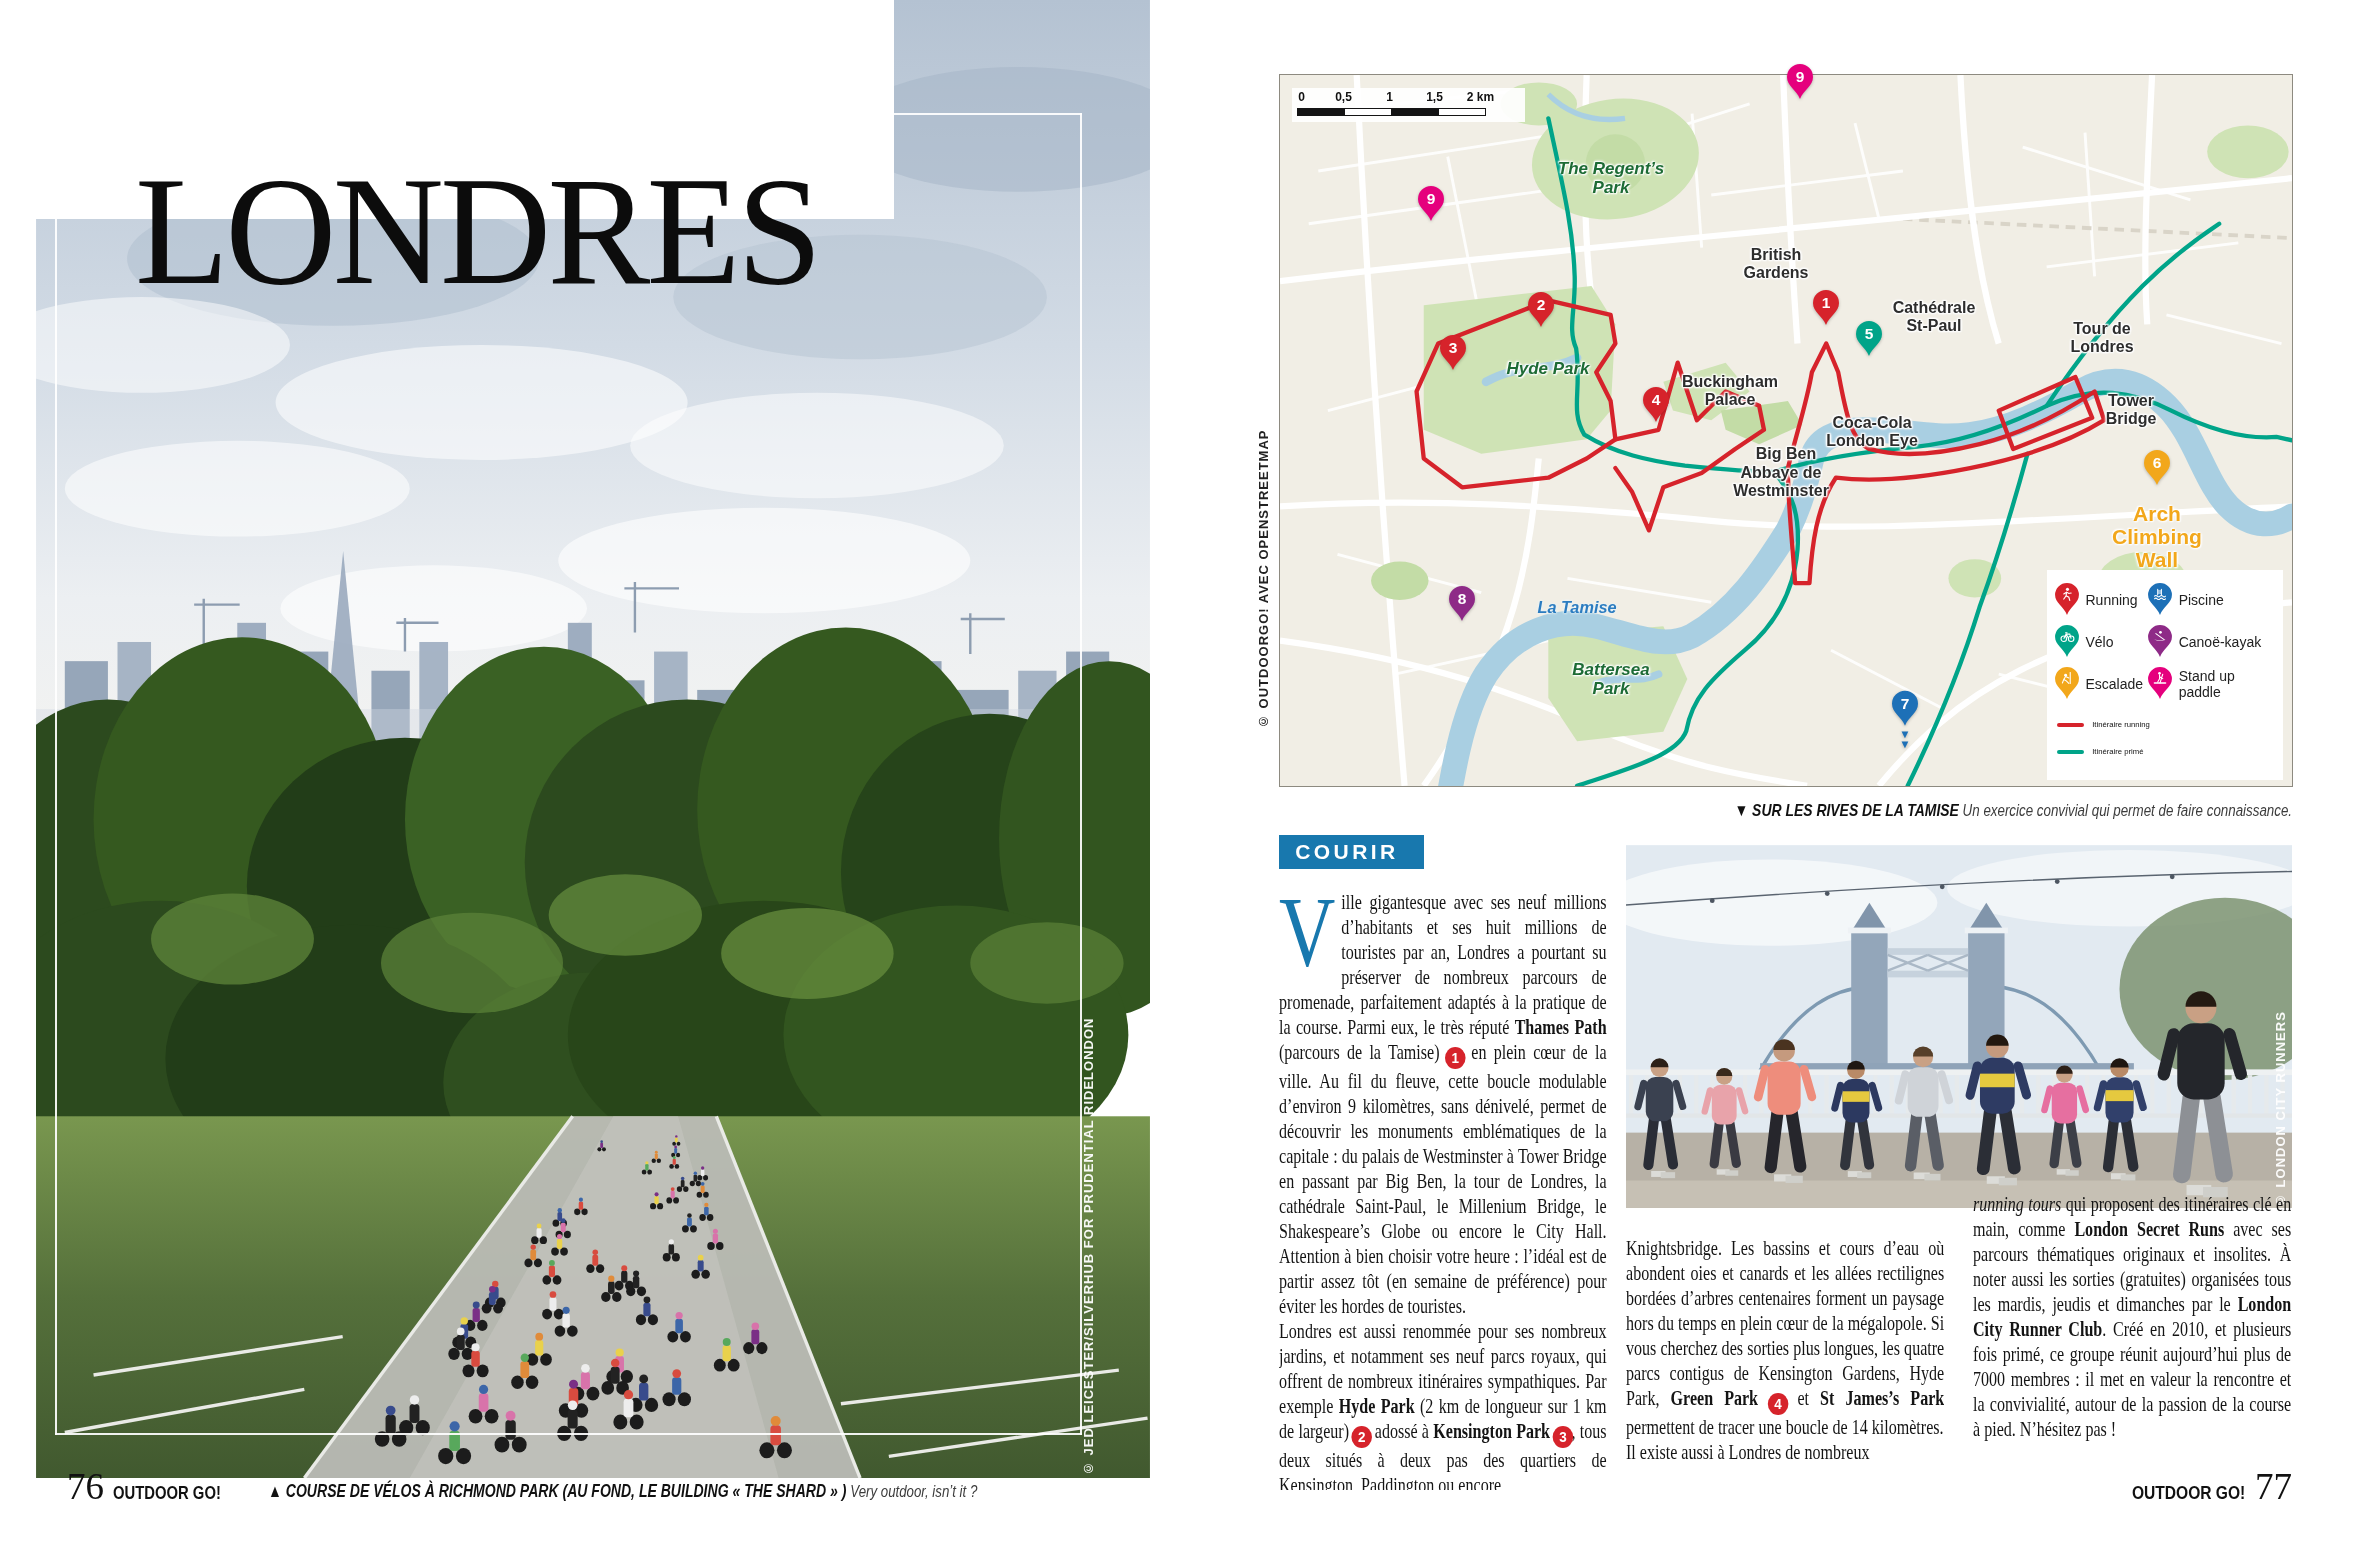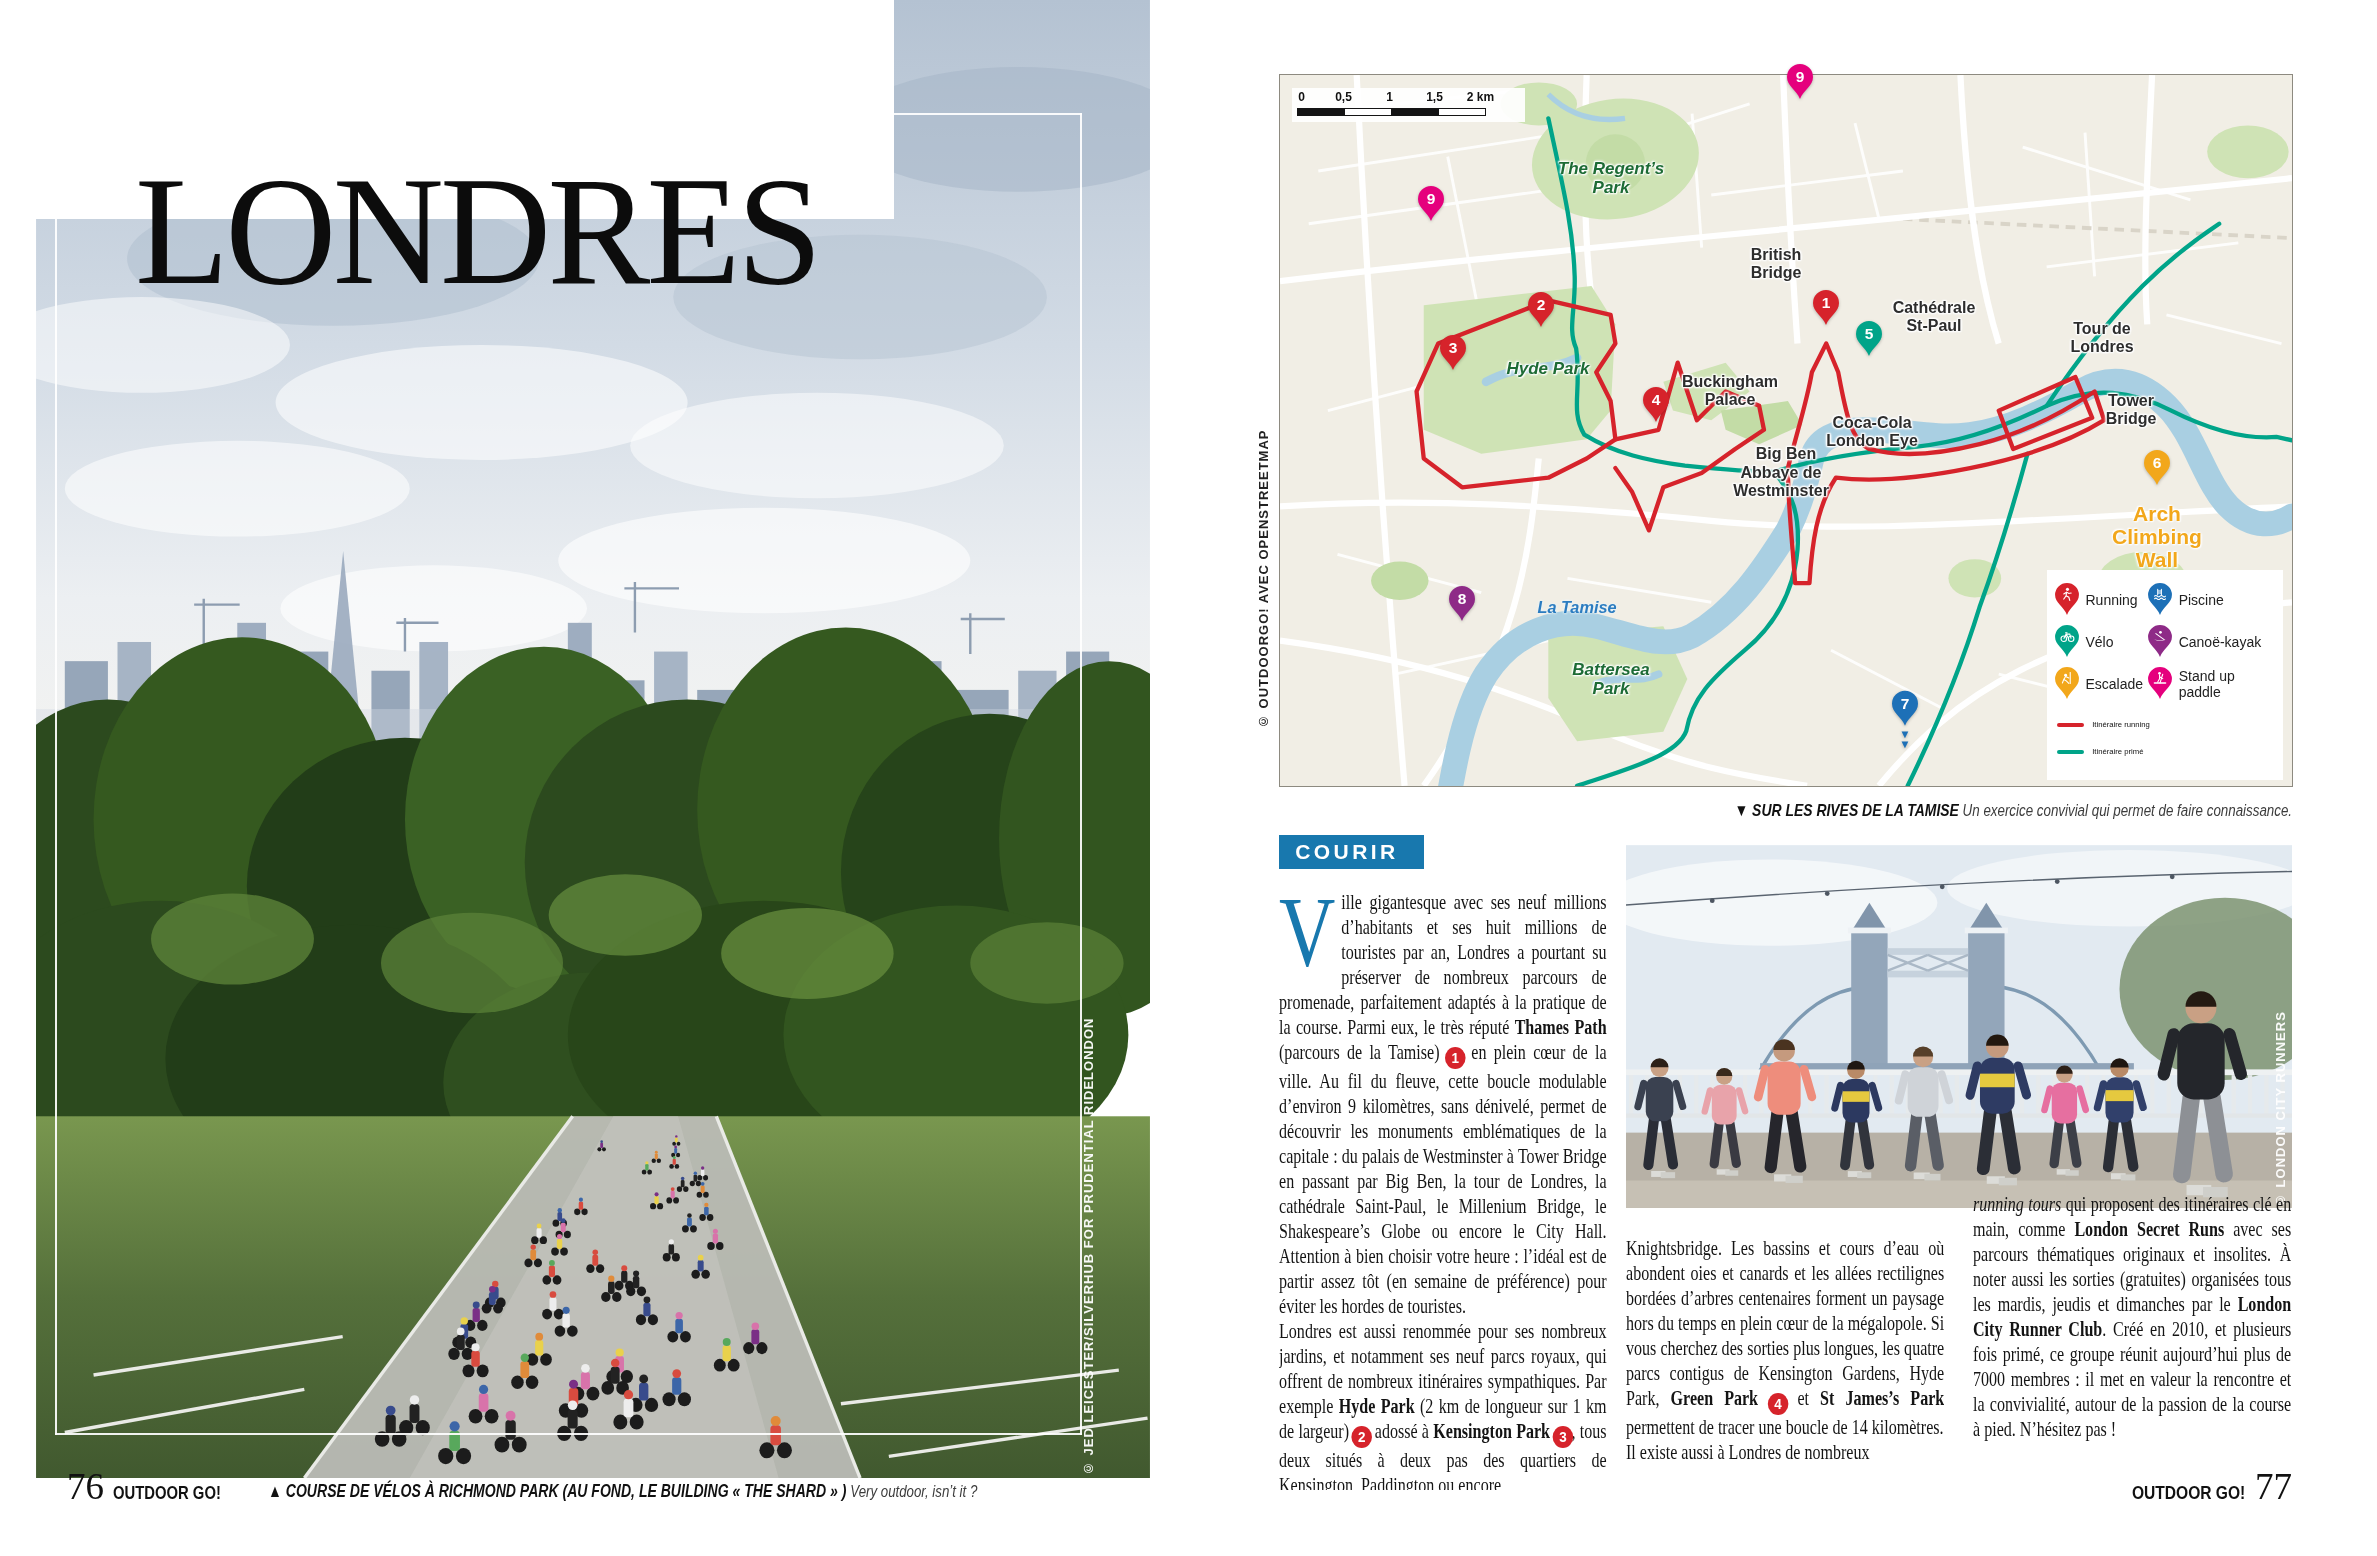--- a/index.html
+++ b/index.html
@@ -620,21 +620,21 @@
     <span class="lbl first" style="left: 6.7px;">0</span>
         <span class="lbl" style="left: 52px;">0,5</span>
         <span class="lbl" style="left: 98px;">1</span>
         <span class="lbl" style="left: 143px;">1,5</span>
         <span class="lbl" style="left: 189px;">2 km</span>
       </div>
     <div id="map-overlays">
         <div class="map-label park" style="left: 331px; top: 104px;">The Regent’s
 Park</div>
         <div class="map-label poi" style="left: 496px; top: 189px;">British
-Bridge</div>
+Gardens</div>
         <div class="map-label poi" style="left: 654px; top: 242px;">Cathédrale
 St-Paul</div>
         <div class="map-label poi" style="left: 822px; top: 263px;">Tour de
 Londres</div>
         <div class="map-label poi" style="left: 851px; top: 335px;">Tower
 Bridge</div>
         <div class="map-label park" style="left: 268px; top: 294px;">Hyde Park</div>
         <div class="map-label poi" style="left: 450px; top: 316px;">Buckingham
 Palace</div>
         <div class="map-label poi" style="left: 592px; top: 357px;">Coca-Cola

